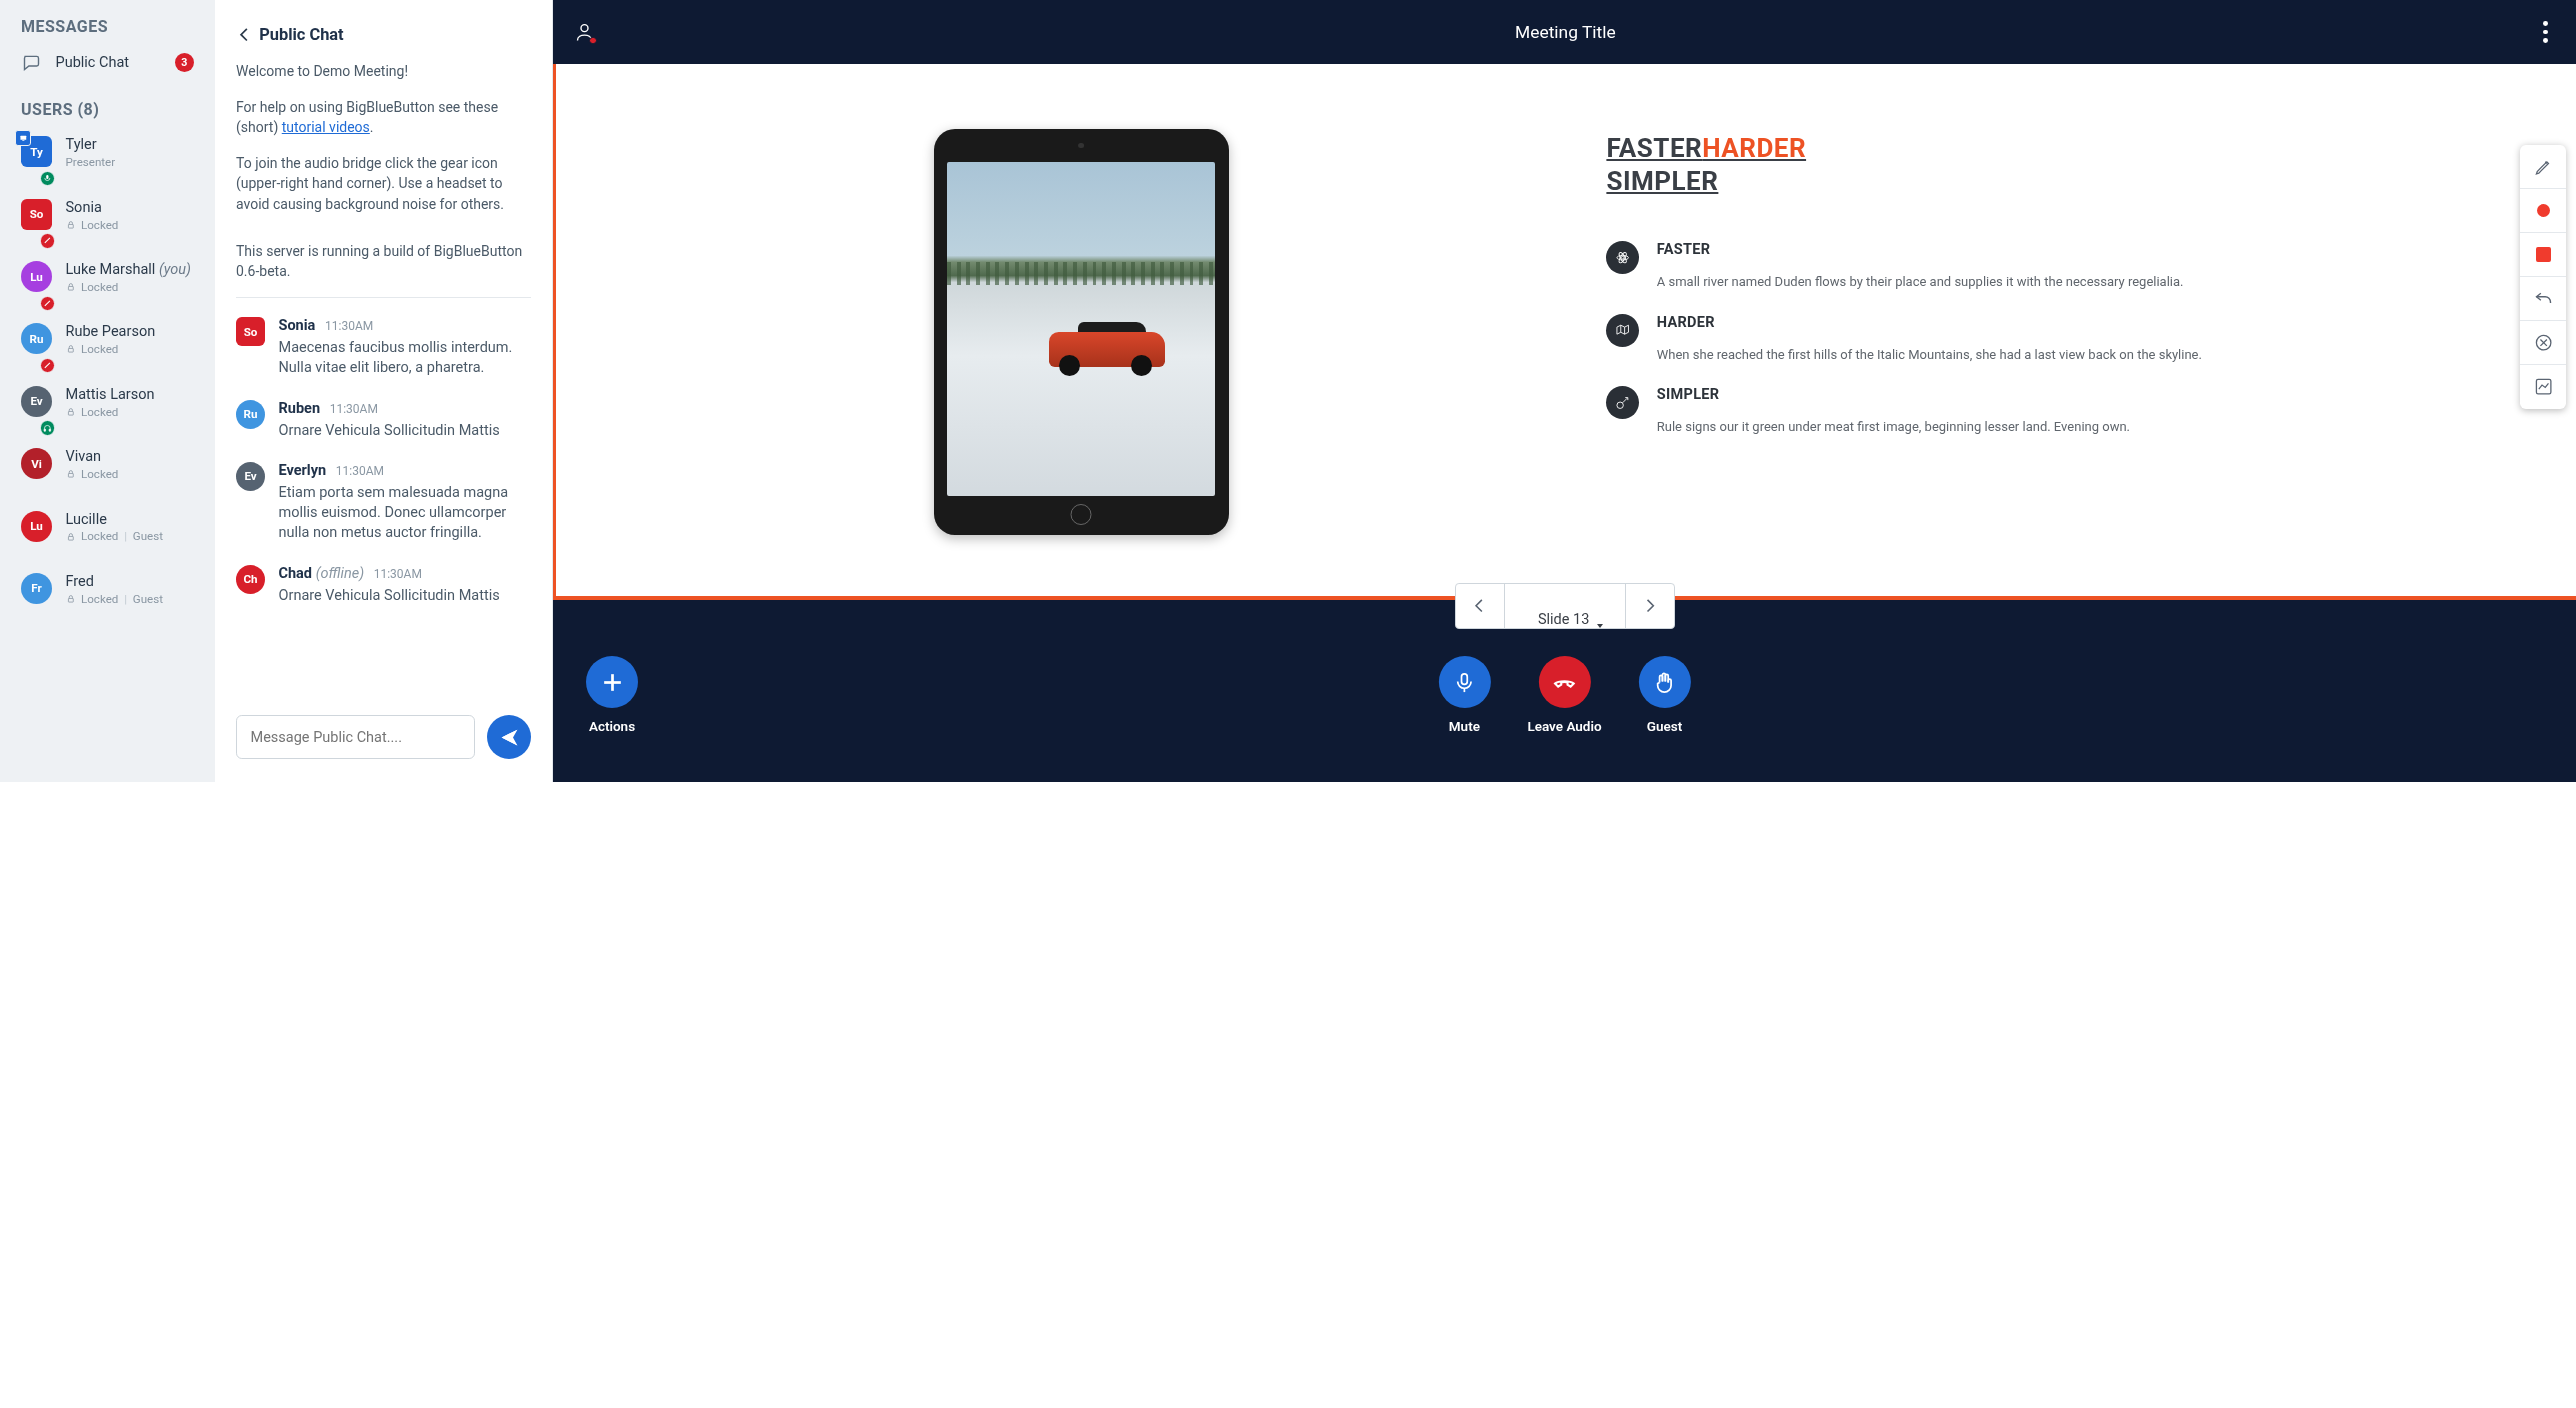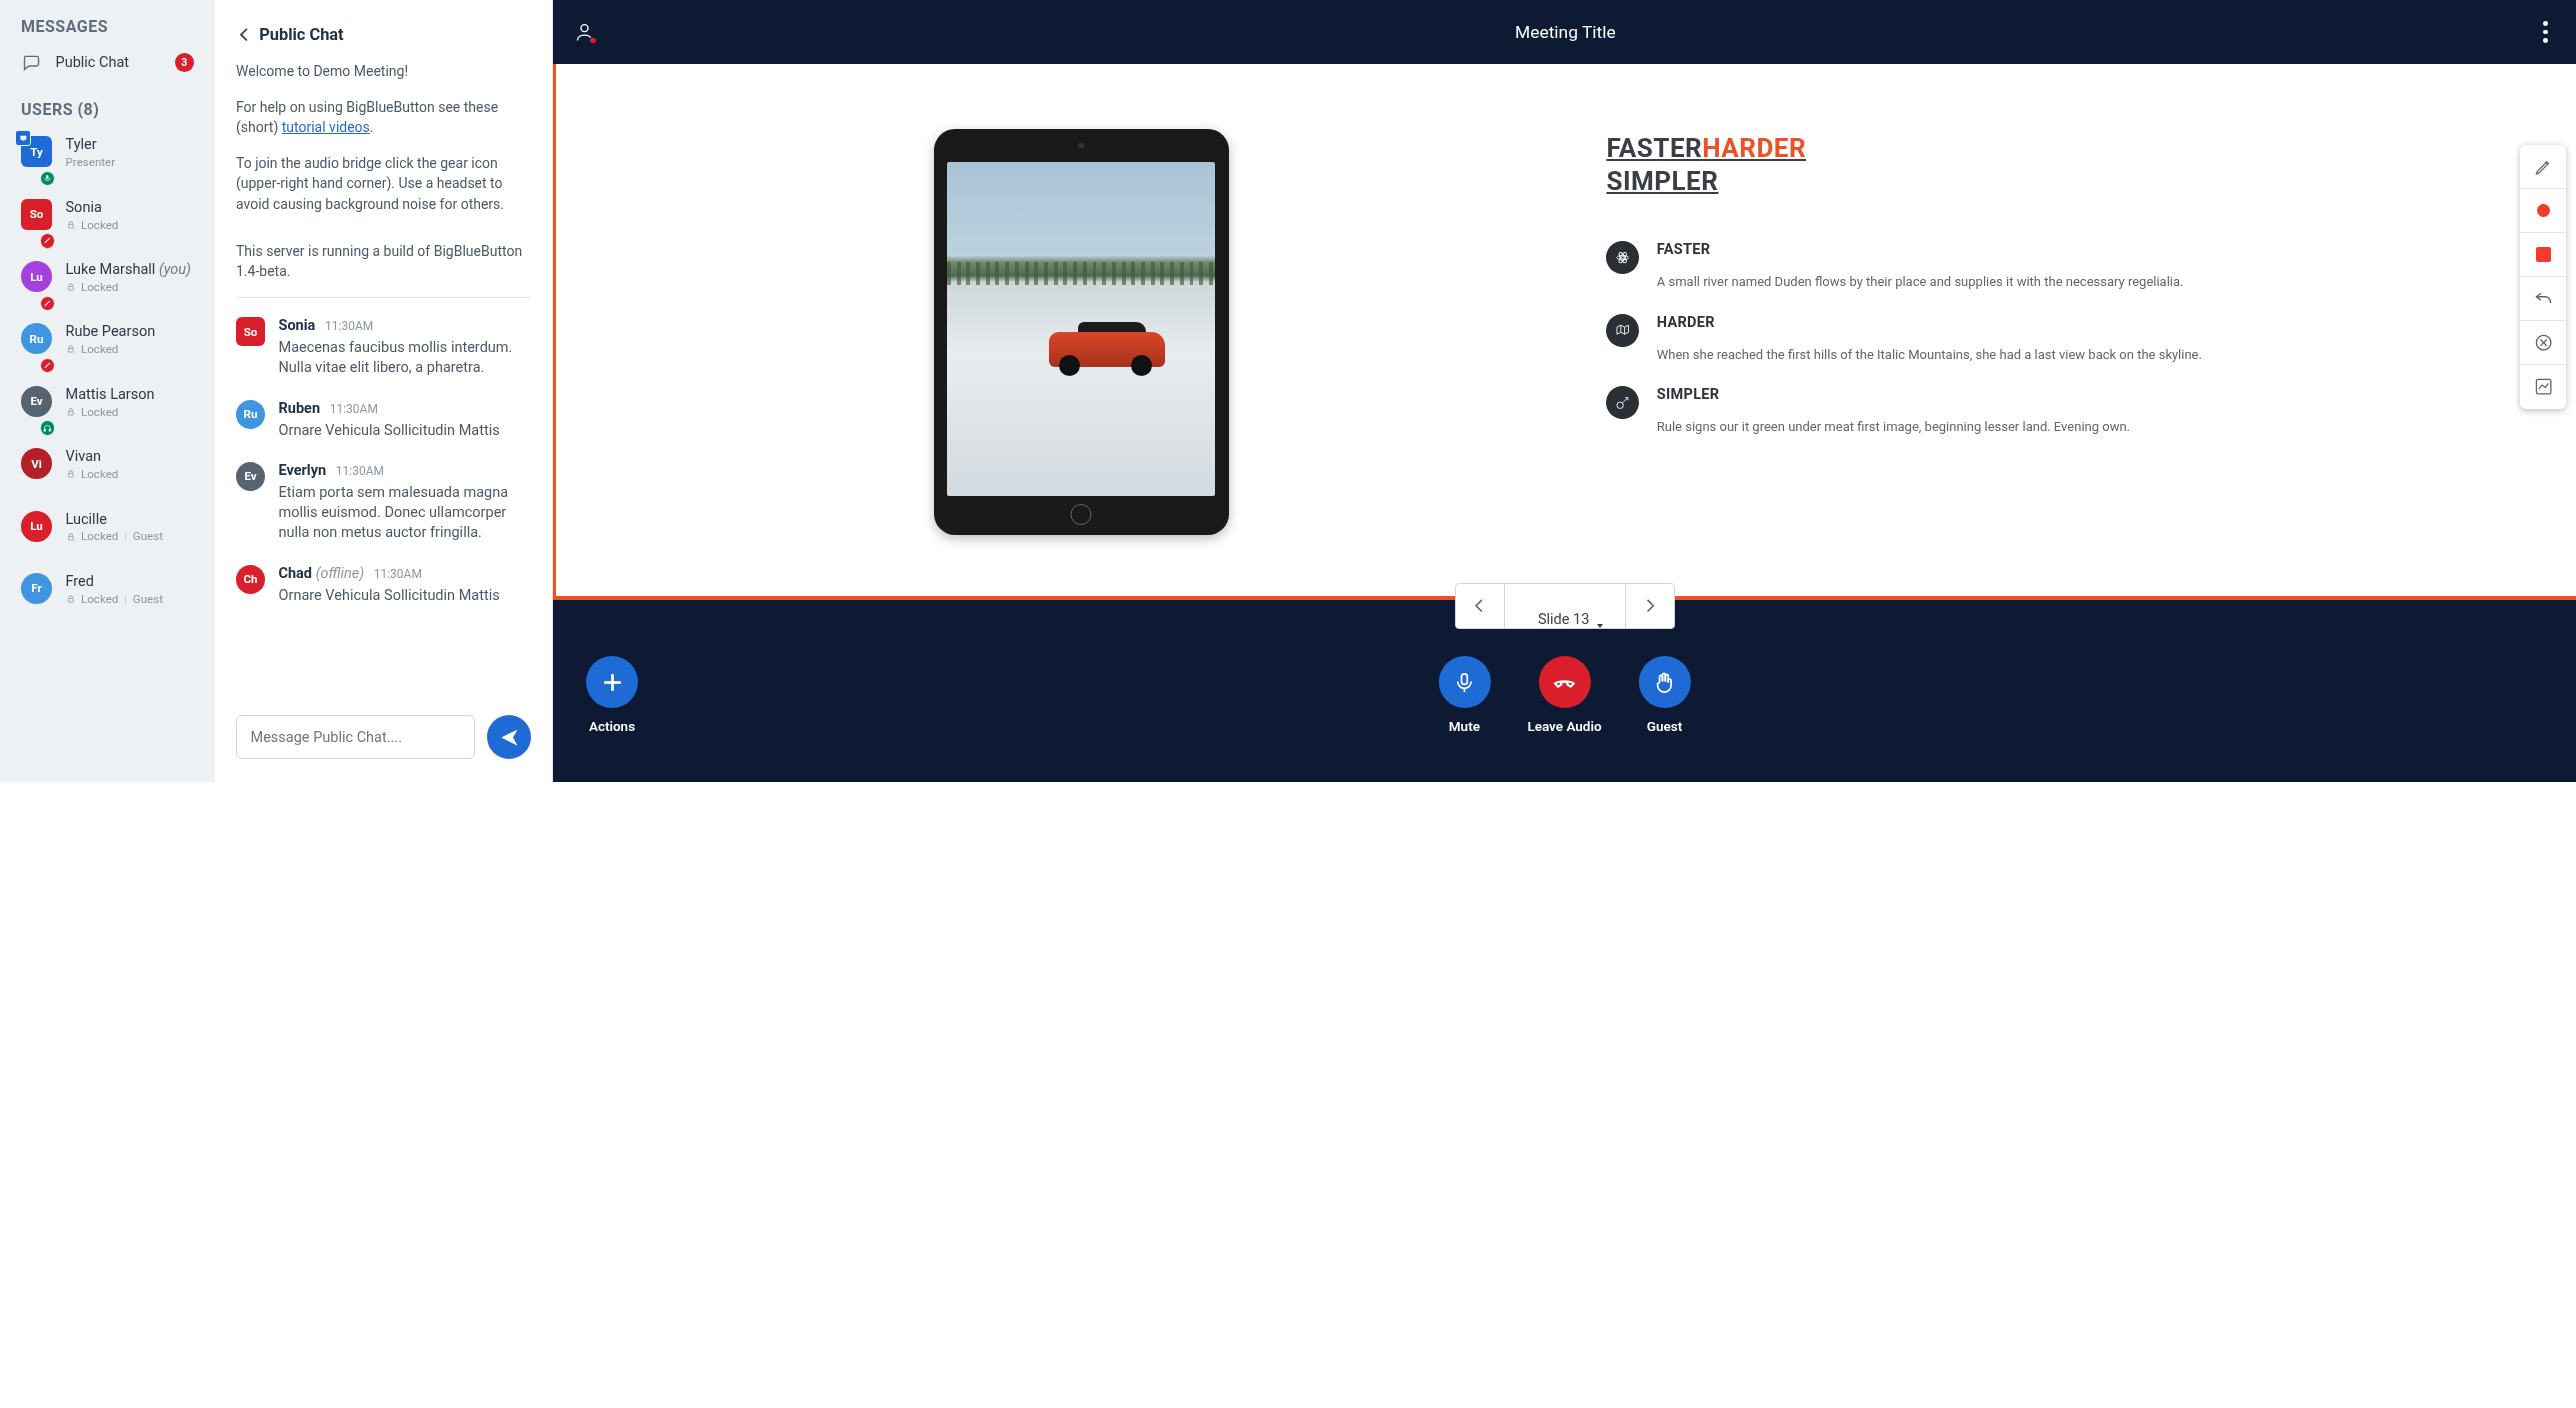--- a/index.html
+++ b/index.html
@@ -299,21 +299,21 @@
           <polyline points="15 4 7 12 15 20"></polyline>
         </svg>
     </span>
     <span class="chat-title">Public Chat</span>
   </div>
   <div class="chat-body">
     <div class="welcome" id="welcome">
         <p>Welcome to Demo Meeting!</p>
         <p>For help on using BigBlueButton see these (short) <span class="tx-blue">tutorial videos</span>.</p>
         <p>To join the audio bridge click the gear icon (upper-right hand corner). Use a headset to avoid causing background noise for others.</p>
-        <p style="margin-top: 27px;">This server is running a build of BigBlueButton 1.4-beta.</p>
+        <p style="margin-top: 27px;">This server is running a build of BigBlueButton 0.6-beta.</p>
       </div>
     <hr class="divider">
     <div id="messages">
         <div class="msg">
           <span class="avatar c-red av-square">So</span>
           <div class="msg-main">
             <div class="msg-head">
               <span class="msg-name">Sonia</span>
               <span class="msg-time">11:30AM</span>
             </div>

